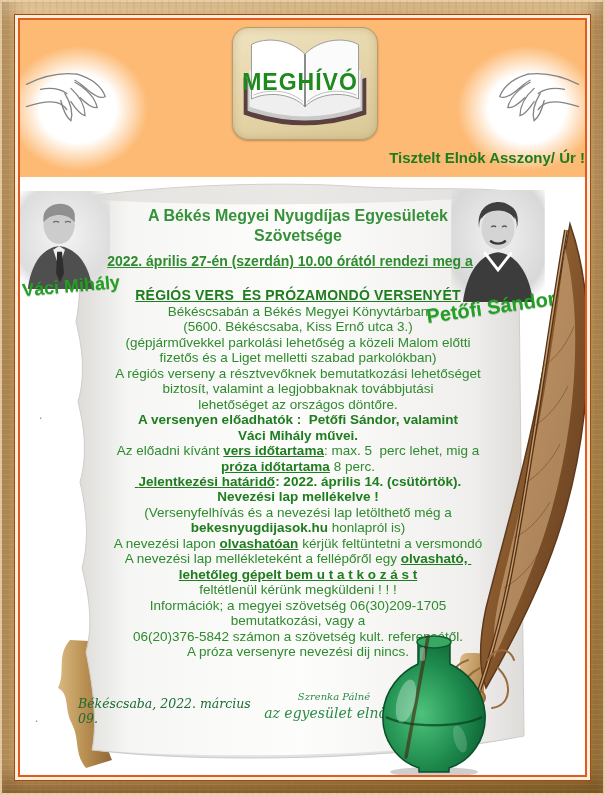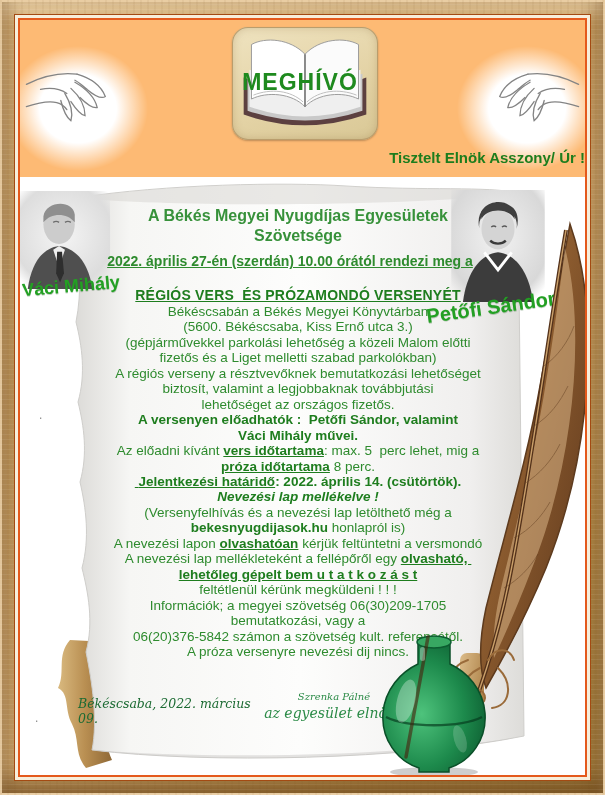--- a/index.html
+++ b/index.html
@@ -45,21 +45,21 @@
     font-size:16px;line-height:20px;font-weight:bold;color:#37913a;}
   .dateline{position:absolute;left:40px;width:460px;top:233px;text-align:center;
     font-size:14px;font-weight:bold;color:#2e8b2e;text-decoration:underline;white-space:pre-wrap;}
   .eventline{position:absolute;left:56px;width:444px;top:267px;text-align:center;
     font-size:14px;font-weight:bold;letter-spacing:.2px;color:#1e7d1e;text-decoration:underline;white-space:pre-wrap;}
   .bodytext{position:absolute;left:56px;width:444px;top:284px;text-align:center;
     font-size:13.5px;line-height:15.45px;color:#2e8b2e;}
   .bline{white-space:pre-wrap;}
   .bline .b,.b{font-weight:bold;color:#1e7d1e;margin-top:12px;}
   .bline .u,.u{text-decoration:underline;}
-  .bline .i,.i{font-style:italic;}
+  .bline .i,.i{}
   .mark{position:absolute;color:#8a8a8a;font-size:12px;}
   .mark.t{left:19px;top:388px;} .mark.b2{left:15px;top:691px;}
   
   .placedate{position:absolute;left:58px;top:676px;width:190px;
     font-family:"DejaVu Serif",serif;font-style:italic;font-size:12.5px;color:#1c6b33;}
   .signature{position:absolute;left:234px;top:671px;width:160px;text-align:center;
     font-family:"DejaVu Serif",serif;font-style:italic;color:#2a8a46;}
   .signature .nm{font-size:10px;} .signature .tt{font-size:14px;margin-top:3px;}
   
   .feather{position:absolute;left:398px;top:196px;width:167px;height:560px;}
@@ -187,21 +187,21 @@
     </div>
     <div class="dateline">2022. április 27-én (szerdán) 10.00 órától rendezi meg a</div>
     <div class="eventline">RÉGIÓS VERS  ÉS PRÓZAMONDÓ VERSENYÉT</div>
     <div class="bodytext">
         <div class="bline"><span>Békéscsabán a Békés Megyei Könyvtárban</span></div>
         <div class="bline"><span>(5600. Békéscsaba, Kiss Ernő utca 3.)</span></div>
         <div class="bline"><span>(gépjárművekkel parkolási lehetőség a közeli Malom előtti</span></div>
         <div class="bline"><span>fizetős és a Liget melletti szabad parkolókban)</span></div>
         <div class="bline"><span>A régiós verseny a résztvevőknek bemutatkozási lehetőséget</span></div>
         <div class="bline"><span>biztosít, valamint a legjobbaknak továbbjutási</span></div>
-        <div class="bline"><span>lehetőséget az országos fizetős.</span></div>
+        <div class="bline"><span>lehetőséget az országos döntőre.</span></div>
         <div class="bline"><span class="b">A versenyen előadhatók :  Petőfi Sándor, valamint</span></div>
         <div class="bline"><span class="b">Váci Mihály művei.</span></div>
         <div class="bline"><span>Az előadni kívánt </span><span class="b u">vers időtartama</span><span>: max. 5  perc lehet, mig a</span></div>
         <div class="bline"><span class="b u">próza időtartama</span><span> 8 perc.</span></div>
         <div class="bline"><span class="b u"> Jelentkezési határidő</span><span class="b">: 2022. április 14. (csütörtök).</span></div>
         <div class="bline"><span class="b i">Nevezési lap mellékelve !</span></div>
         <div class="bline"><span>(Versenyfelhívás és a nevezési lap letölthető még a</span></div>
         <div class="bline"><span class="b">bekesnyugdijasok.hu</span><span> honlapról is)</span></div>
         <div class="bline"><span>A nevezési lapon </span><span class="b u">olvashatóan</span><span> kérjük feltüntetni a versmondó</span></div>
         <div class="bline"><span>A nevezési lap mellékleteként a fellépőről egy </span><span class="b u">olvasható, </span></div>

